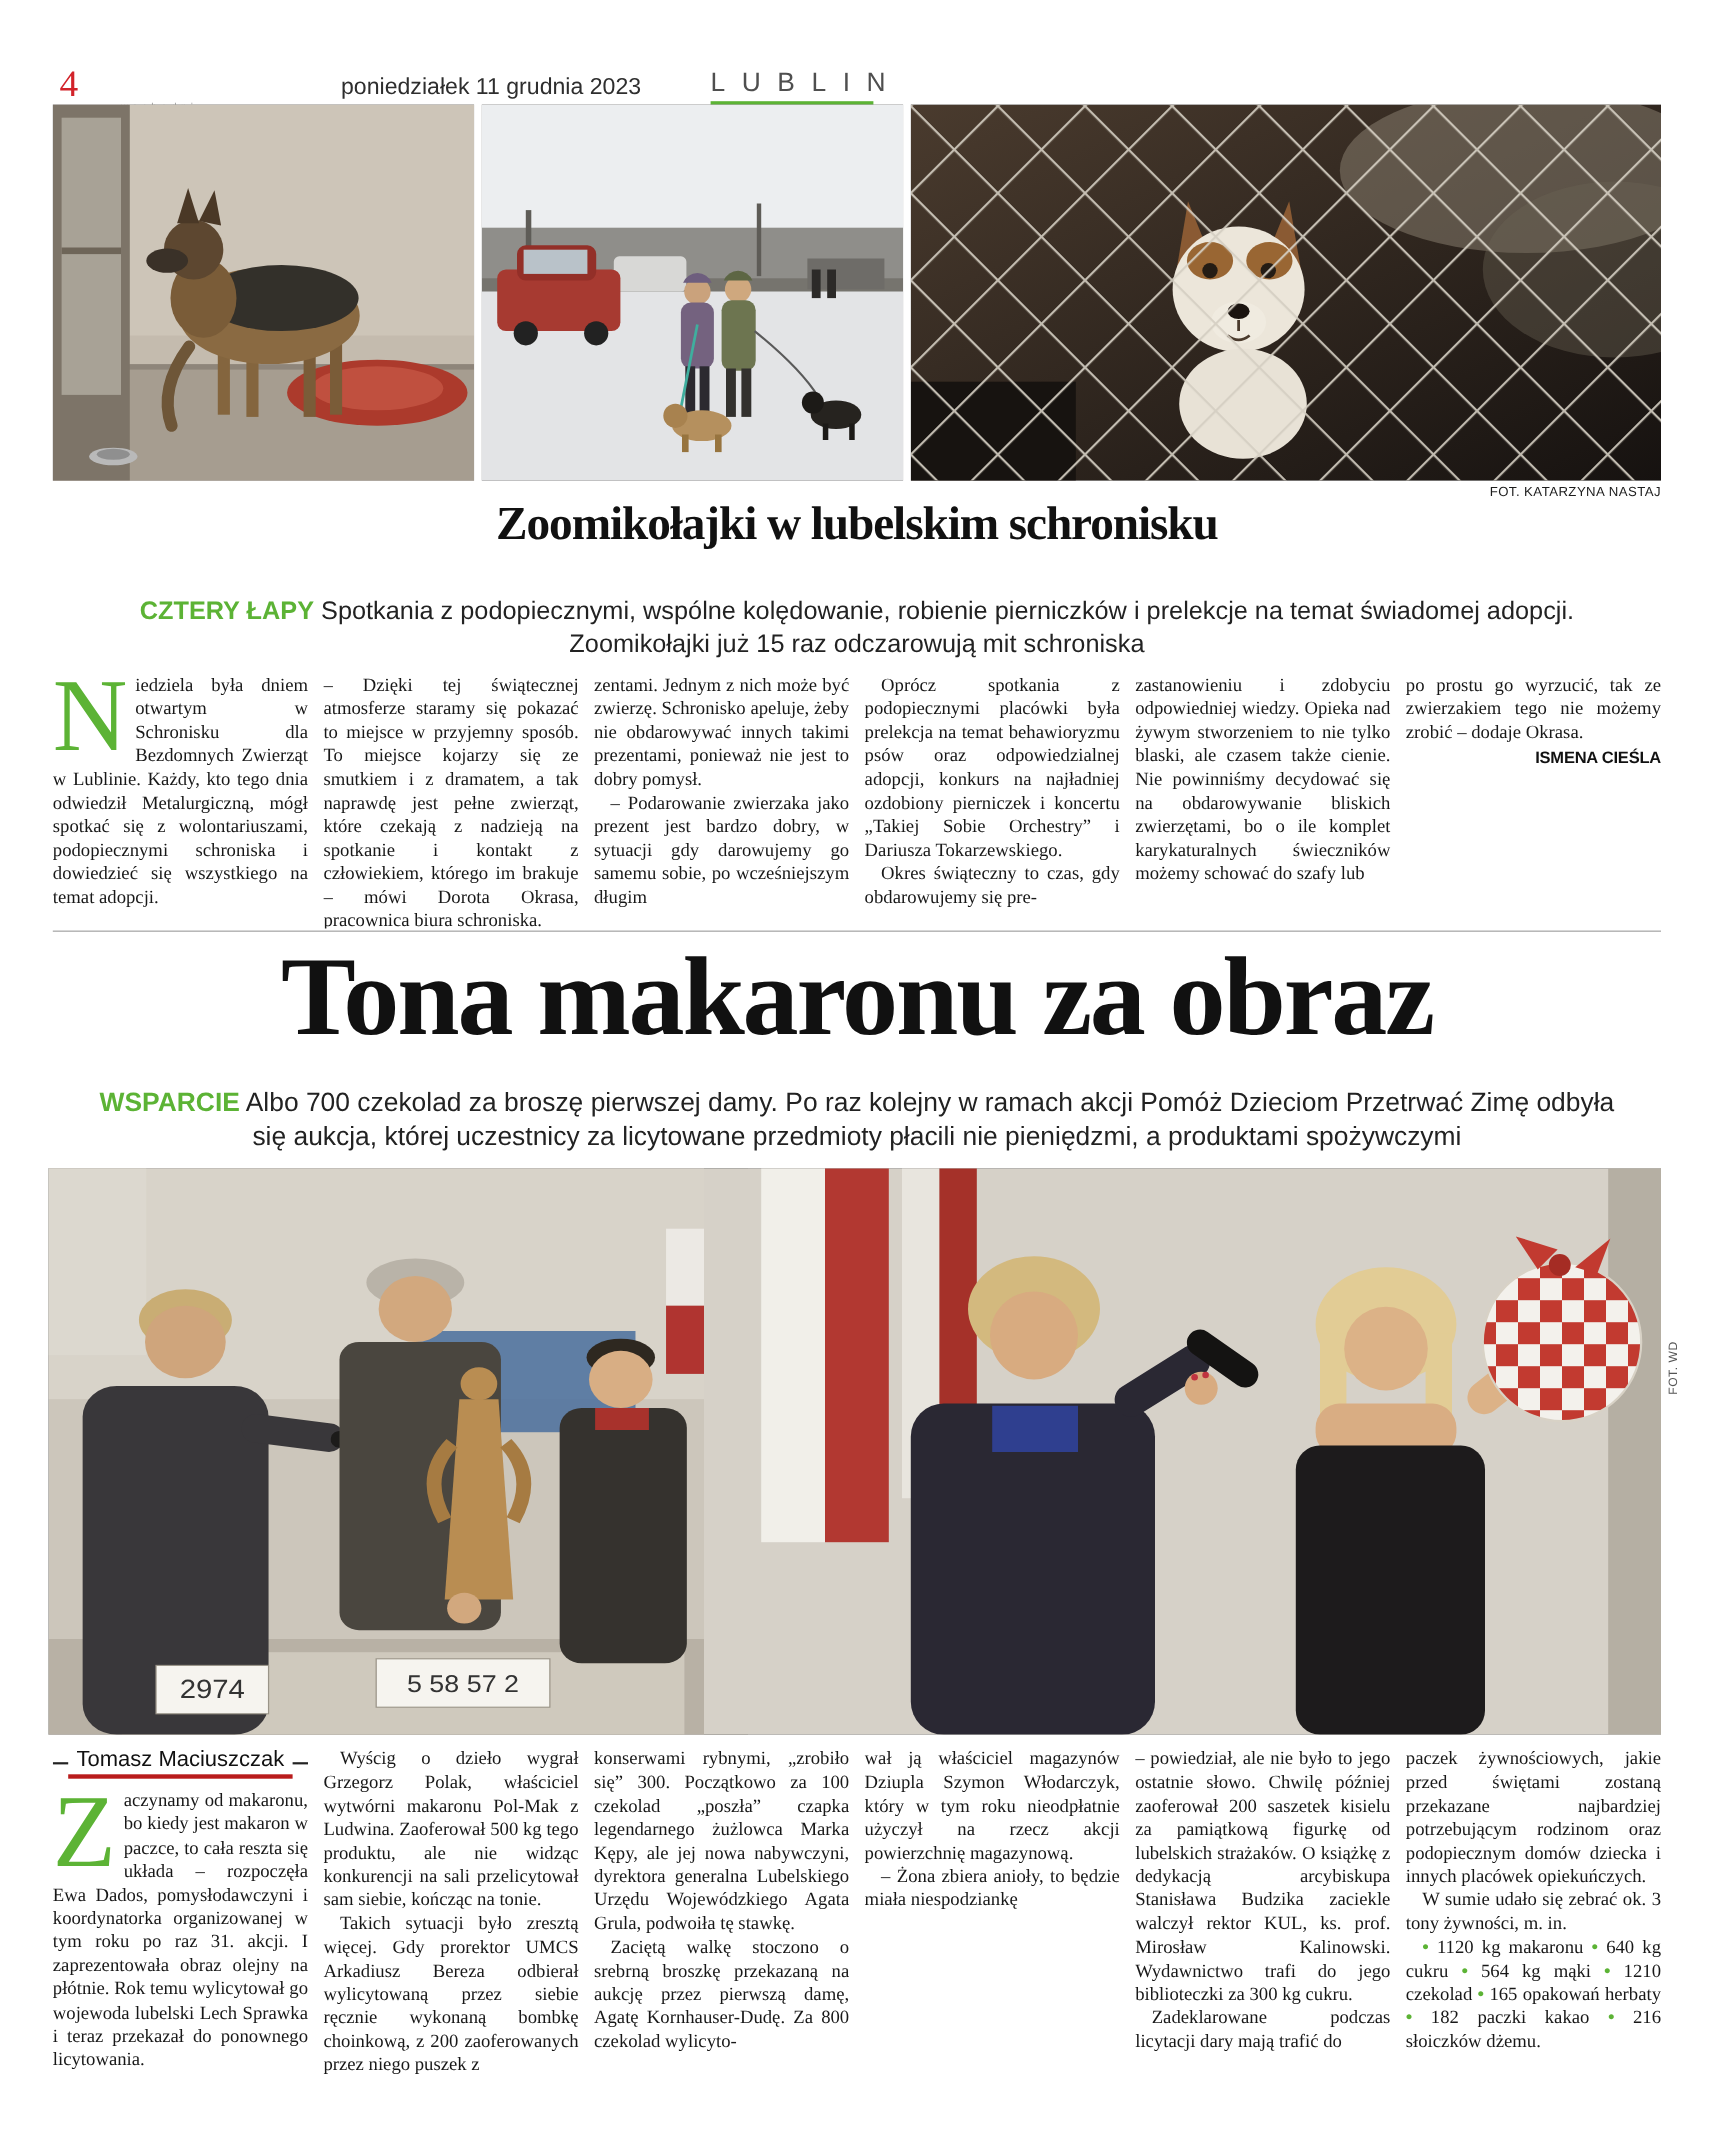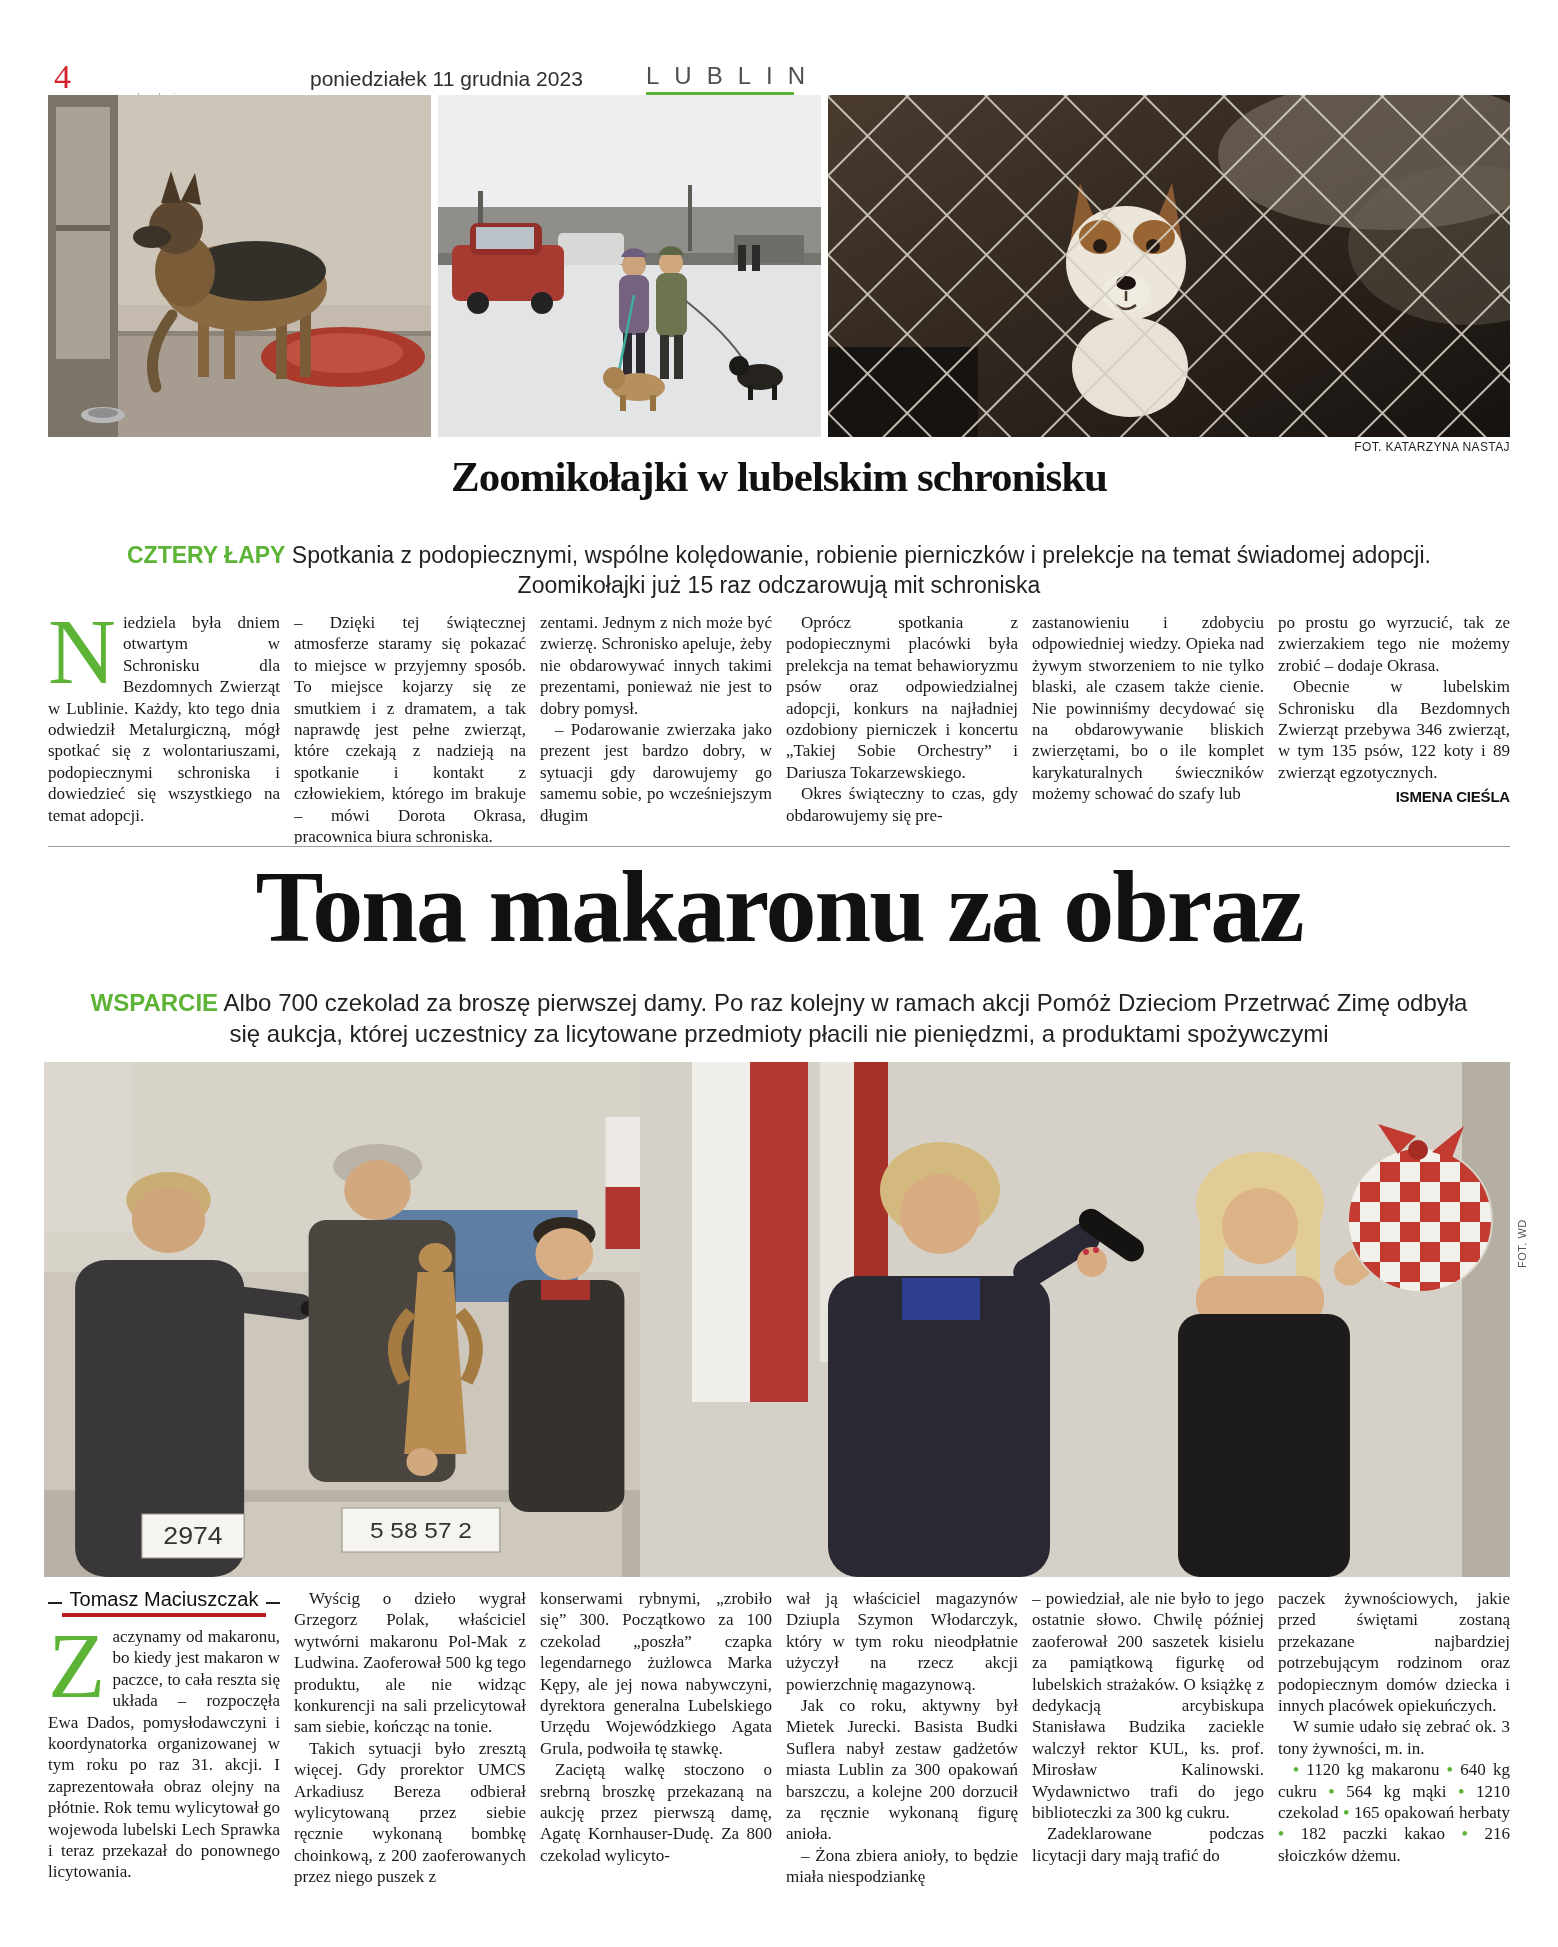--- a/index.html
+++ b/index.html
@@ -184,21 +184,20 @@
   </div>
   <div class="col">
     <p class="body-p indent">Oprócz spotkania z podopiecznymi placówki była prelekcja na temat behawioryzmu psów oraz odpowiedzialnej adopcji, konkurs na najładniej ozdobiony pierniczek i koncertu „Takiej Sobie Orchestry” i Dariusza Tokarzewskiego.</p>
     <p class="body-p indent">Okres świąteczny to czas, gdy obdarowujemy się pre-</p>
   </div>
   <div class="col">
     <p class="body-p">zastanowieniu i zdobyciu odpowiedniej wiedzy. Opieka nad żywym stworzeniem to nie tylko blaski, ale czasem także cienie. Nie powinniśmy decydować się na obdarowywanie bliskich zwierzętami, bo o ile komplet karykaturalnych świeczników możemy schować do szafy lub</p>
   </div>
   <div class="col">
     <p class="body-p">po prostu go wyrzucić, tak ze zwierzakiem tego nie możemy zrobić – dodaje Okrasa.</p>
-    <p class="body-p indent">Obecnie w lubelskim Schronisku dla Bezdomnych Zwierząt przebywa 346 zwierząt, w tym 135 psów, 122 koty i 89 zwierząt egzotycznych.</p>
     <div class="author1">ISMENA CIEŚLA</div>
   </div>
 </div>
 
 <div class="rule rule-a1"></div>
 
 <h1 class="h1-a2 serif">Tona makaronu za obraz</h1>
 
 <p class="lead lead2">
   <span class="kicker">WSPARCIE</span>
@@ -287,21 +286,20 @@
   <div class="col">
     <p class="body-p indent">Wyścig o dzieło wygrał Grzegorz Polak, właściciel wytwórni makaronu Pol-Mak z Ludwina. Zaoferował 500 kg tego produktu, ale nie widząc konkurencji na sali przelicytował sam siebie, kończąc na tonie.</p>
     <p class="body-p indent">Takich sytuacji było zresztą więcej. Gdy prorektor UMCS Arkadiusz Bereza odbierał wylicytowaną przez siebie ręcznie wykonaną bombkę choinkową, z 200 zaoferowanych przez niego puszek z</p>
   </div>
   <div class="col">
     <p class="body-p">konserwami rybnymi, „zrobiło się” 300. Początkowo za 100 czekolad „poszła” czapka legendarnego żużlowca Marka Kępy, ale jej nowa nabywczyni, dyrektora generalna Lubelskiego Urzędu Wojewódzkiego Agata Grula, podwoiła tę stawkę.</p>
     <p class="body-p indent">Zaciętą walkę stoczono o srebrną broszkę przekazaną na aukcję przez pierwszą damę, Agatę Kornhauser-Dudę. Za 800 czekolad wylicyto-</p>
   </div>
   <div class="col">
     <p class="body-p">wał ją właściciel magazynów Dziupla Szymon Włodarczyk, który w tym roku nieodpłatnie użyczył na rzecz akcji powierzchnię magazynową.</p>
-    <p class="body-p indent">Jak co roku, aktywny był Mietek Jurecki. Basista Budki Suflera nabył zestaw gadżetów miasta Lublin za 300 opakowań barszczu, a kolejne 200 dorzucił za ręcznie wykonaną figurę anioła.</p>
     <p class="body-p indent">– Żona zbiera anioły, to będzie miała niespodziankę</p>
   </div>
   <div class="col">
     <p class="body-p">– powiedział, ale nie było to jego ostatnie słowo. Chwilę później zaoferował 200 saszetek kisielu za pamiątkową figurkę od lubelskich strażaków. O książkę z dedykacją arcybiskupa Stanisława Budzika zaciekle walczył rektor KUL, ks. prof. Mirosław Kalinowski. Wydawnictwo trafi do jego biblioteczki za 300 kg cukru.</p>
     <p class="body-p indent">Zadeklarowane podczas licytacji dary mają trafić do</p>
   </div>
   <div class="col">
     <p class="body-p">paczek żywnościowych, jakie przed świętami zostaną przekazane najbardziej potrzebującym rodzinom oraz podopiecznym domów dziecka i innych placówek opiekuńczych.</p>
     <p class="body-p indent">W sumie udało się zebrać ok. 3 tony żywności, m. in.</p>
     <p class="body-p indent"><span class="gb">• </span>1120 kg makaronu <span class="gb">• </span>640 kg cukru <span class="gb">• </span>564 kg mąki <span class="gb">• </span>1210 czekolad <span class="gb">• </span>165 opakowań herbaty <span class="gb">• </span>182 paczki kakao <span class="gb">• </span>216 słoiczków dżemu.</p>

